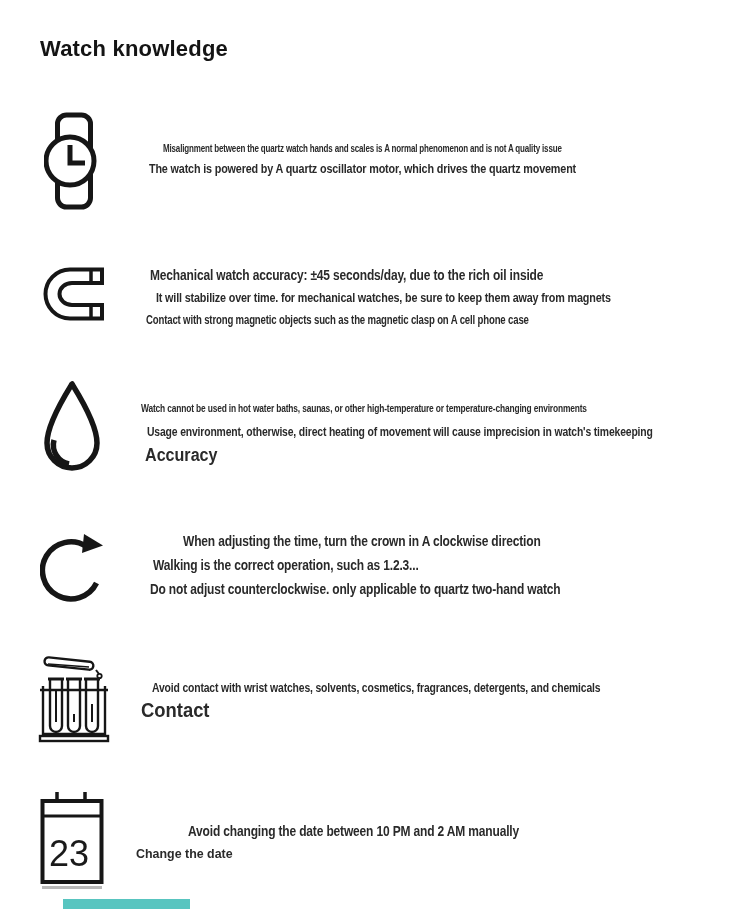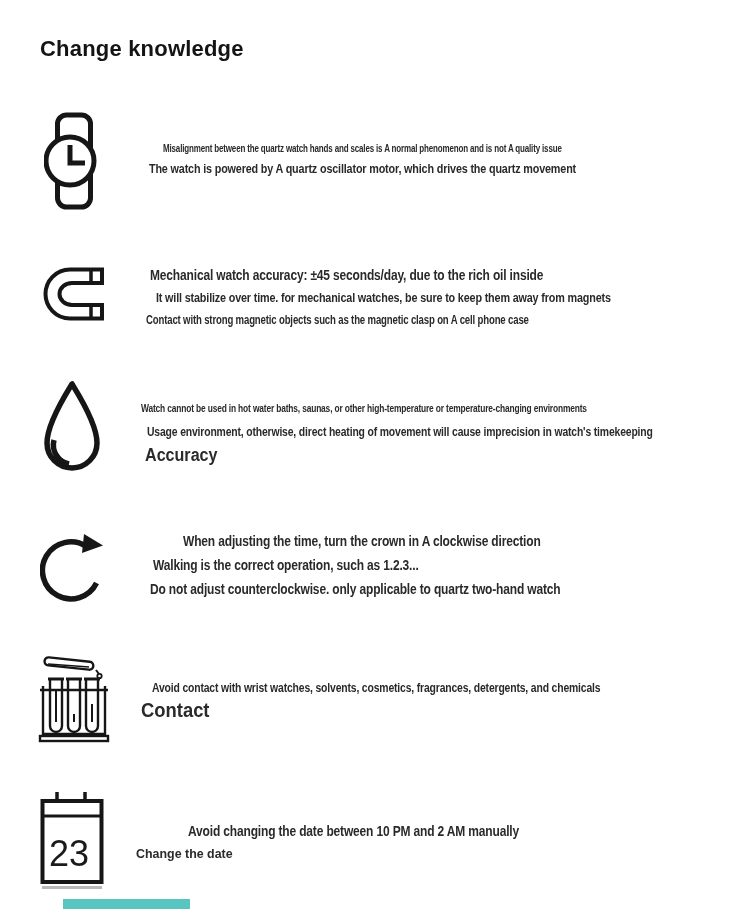--- a/index.html
+++ b/index.html
@@ -19,21 +19,21 @@
   .semi{transform:scaleX(.92);transform-origin:0 0;}
   .icon-svg{position:absolute;}
   .icon-svg *{vector-effect:none;}
   .shadow-bar{position:absolute;background:#b9b9b9;}
   .accent-bar{position:absolute;}
   svg text{font-family:"Liberation Sans","DejaVu Sans",sans-serif;}
 </style>
 </head>
 <body>
 
-<div class="title">Change knowledge</div>
+<div class="title">Watch knowledge</div>
 
 <div>
   <svg class="icon-svg" style="left:44px;top:112px;" width="54" height="98" viewBox="0 0 54 98">
     <rect x="13.5" y="3" width="33" height="92" rx="9" fill="none" stroke="#161616" stroke-width="5"></rect>
     <circle cx="26" cy="49" r="24" fill="#ffffff" stroke="#161616" stroke-width="5"></circle>
     <path d="M26 33 V51 H41" fill="none" stroke="#161616" stroke-width="5"></path>
   </svg>
   <span class="line cond" style="left:163px;top:143px;font-size:10px;">Misalignment between the quartz watch hands and scales is A normal phenomenon and is not A quality issue</span>
   <span class="line cond" style="left:149px;top:161px;font-size:13.5px;">The watch is powered by A quartz oscillator motor, which drives the quartz movement</span>
 </div>

